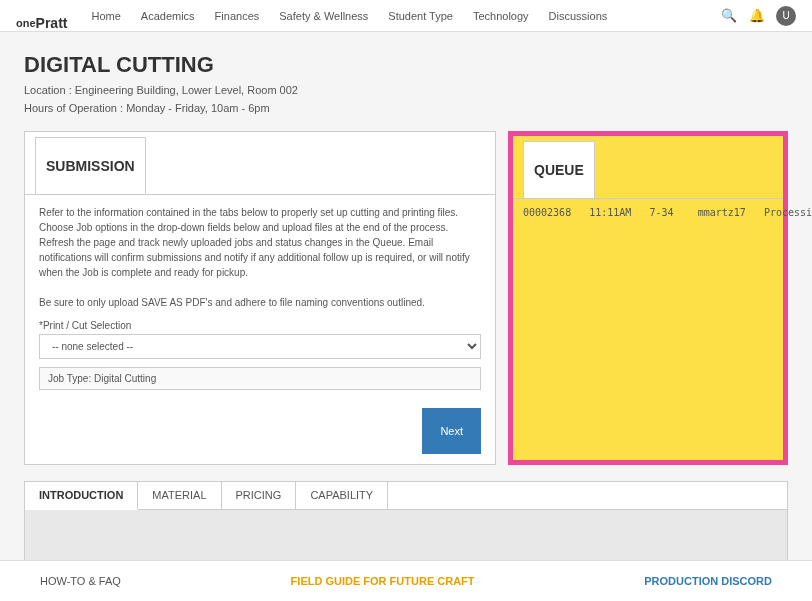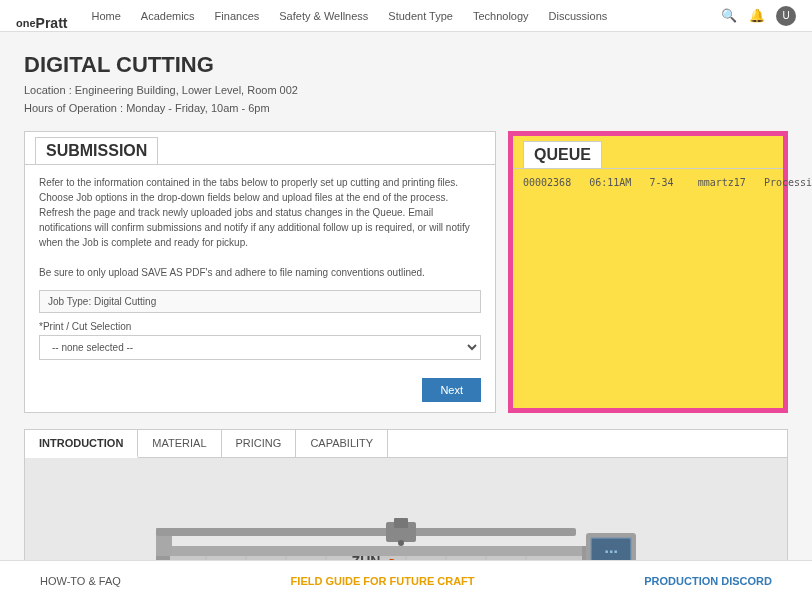--- a/index.html
+++ b/index.html
@@ -95,22 +95,22 @@
 
     
     .submission-panel {
       flex: 1;
       border: 1px solid #ccc;
       background: #fff;
       min-height: 220px;
     }
     .panel-tab {
       display: inline-block;
-      padding: 4px 10px;
-      font-size: 16px;
+      padding: 20px 10px;
+      font-size: 14px;
       font-weight: bold;
       background: #fff;
       border: 1px solid #ccc;
       border-bottom: none;
       margin-top: -1px;
       position: relative;
       top: 0;
       cursor: pointer;
     }
     .panel-header {
@@ -149,21 +149,21 @@
       font-size: 10px;
       color: #555;
       border: 1px solid #ccc;
       background: #fff;
       appearance: auto;
     }
     .next-btn {
       background: #337ab7;
       color: #fff;
       border: none;
-      padding: 6px 18px;
+      padding: 17px 18px;
       font-size: 11px;
       cursor: pointer;
       float: right;
       margin-top: 10px;
       text-align: center;
     }
 
     
     .queue-panel {
       width: 280px;
@@ -299,43 +299,43 @@
     <div class="submission-panel">
       <div class="panel-header">
         <div class="panel-tab">SUBMISSION</div>
       </div>
       <div class="panel-body">
         <p class="panel-description">
           Refer to the information contained in the tabs below to properly set up cutting and printing files. Choose Job options in the drop-down fields below and upload files at the end of the process. Refresh the page and track newly uploaded jobs and status changes in the Queue. Email notifications will confirm submissions and notify if any additional follow up is required, or will notify when the Job is complete and ready for pickup.<br><br>
           Be sure to only upload SAVE AS PDF's and adhere to file naming conventions outlined.
         </p>
         <div class="form-group">
-          <div class="form-field-readonly">Job Type: Digital Cutting</div>
-        </div>
-        <div class="form-group">
           <label class="form-label">*Print / Cut Selection</label>
           <select class="form-select">
             <option>-- none selected --</option>
           </select>
+        </div>
+        <div class="form-group">
+          <div class="form-field-readonly">Job Type: Digital Cutting</div>
         </div>
         <div class="clearfix">
           <button class="next-btn">Next</button>
         </div>
       </div>
     </div>
 
     <div class="queue-panel">
       <div class="panel-header">
         <div class="panel-tab">QUEUE</div>
       </div>
       <div class="queue-body">
         <div class="queue-row">
           <span>00002368</span>
           &nbsp;
-          <span>06:11AM</span>
+          <span>11:11AM</span>
           &nbsp;
           <span>7-34</span>
           &nbsp;&nbsp;
           <span>mmartz17</span>
           &nbsp;
           <span>Processing Cut Only</span>
         </div>
       </div>
     </div>
 

